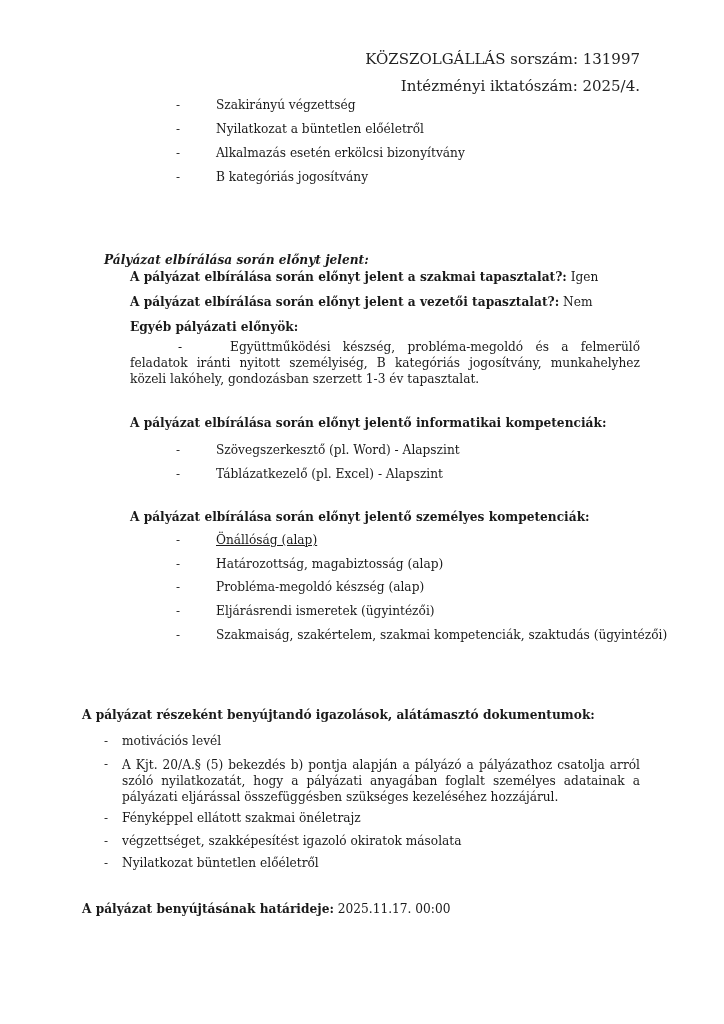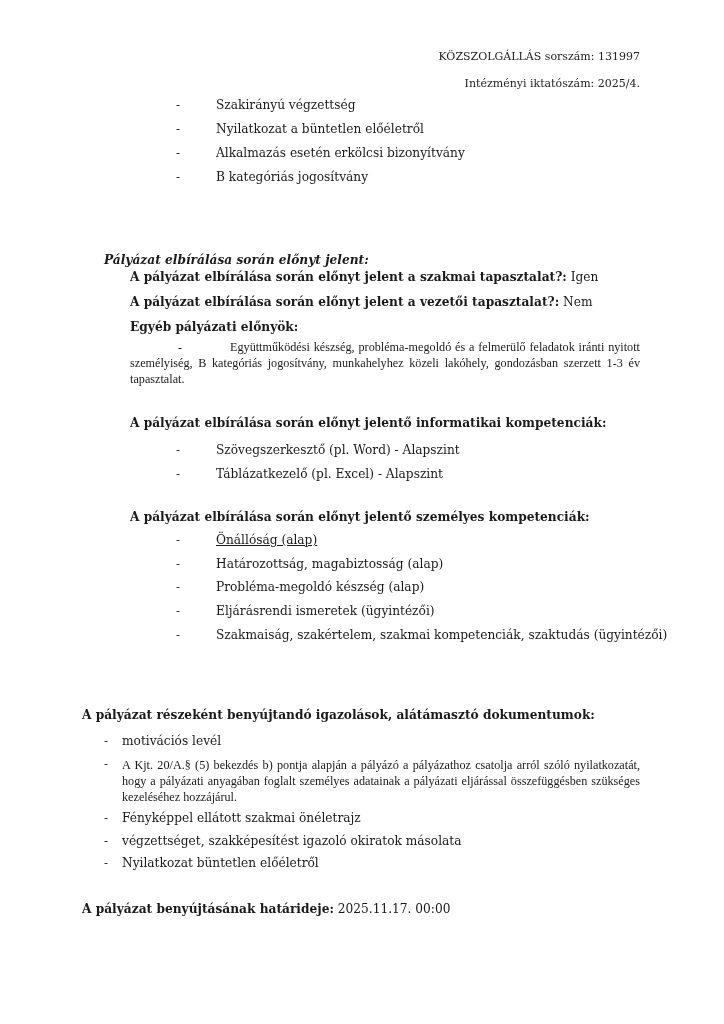--- a/index.html
+++ b/index.html
@@ -3,28 +3,28 @@
   <meta charset="utf-8">
   <style>
     html, body { margin: 0; padding: 0; background: #ffffff; }
     body {
       width: 724px; height: 1024px; position: relative; overflow: hidden;
       font-family: "DejaVu Serif", "Liberation Serif", serif;
       color: #1a1a1a;
     }
     .page { position: absolute; left: 0; top: 0; width: 724px; height: 1024px; }
     .abs { position: absolute; white-space: nowrap; }
-    .hdr { font-size: 11px; right: 84px; text-align: right; color: #222; }
+    .hdr { font-size: 15px; right: 84px; text-align: right; color: #222; }
     .txt { font-size: 12.2px; line-height: 15px; }
     .b { font-weight: bold; }
     .bi { font-weight: bold; font-style: italic; }
     .dash { font-size: 12px; color: #333; }
     .para {
       position: absolute; white-space: normal; text-align: justify;
-      font-size: 12.2px; line-height: 16px; font-family: Liberation Serif, serif;
+      font-size: 12.2px; line-height: 16px;
     }
     .para .indent { display: inline-block; width: 100px; text-align: center; }
   </style>
 </head>
 <body>
 
 <div class="page">
 
   <div class="abs hdr" style="top:50px;">KÖZSZOLGÁLLÁS sorszám: 131997</div>
   <div class="abs hdr" style="top:77px;">Intézményi iktatószám: 2025/4.</div>

